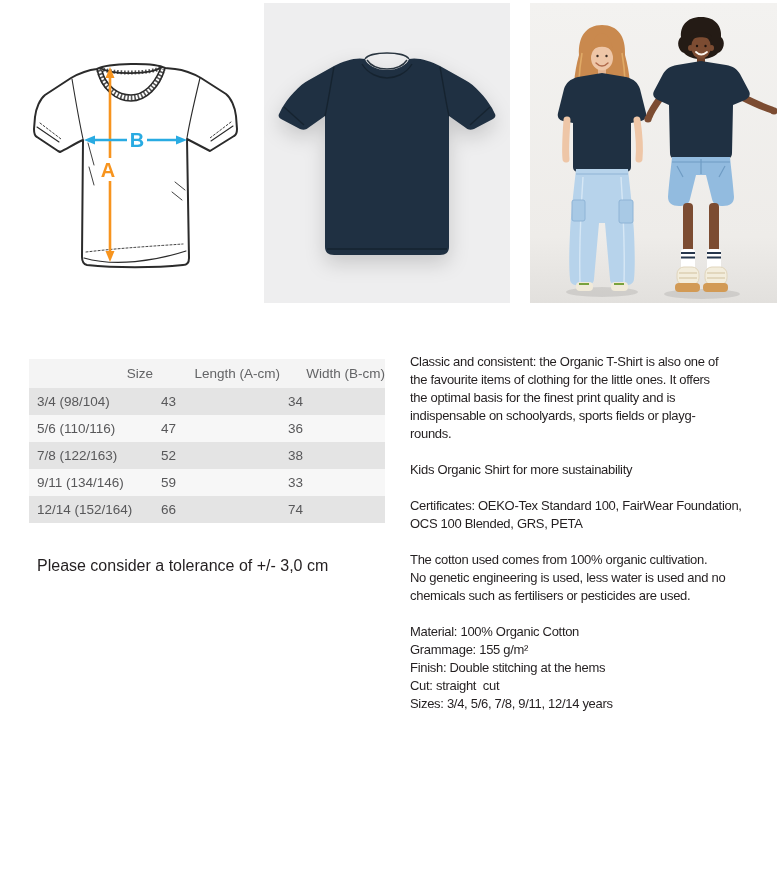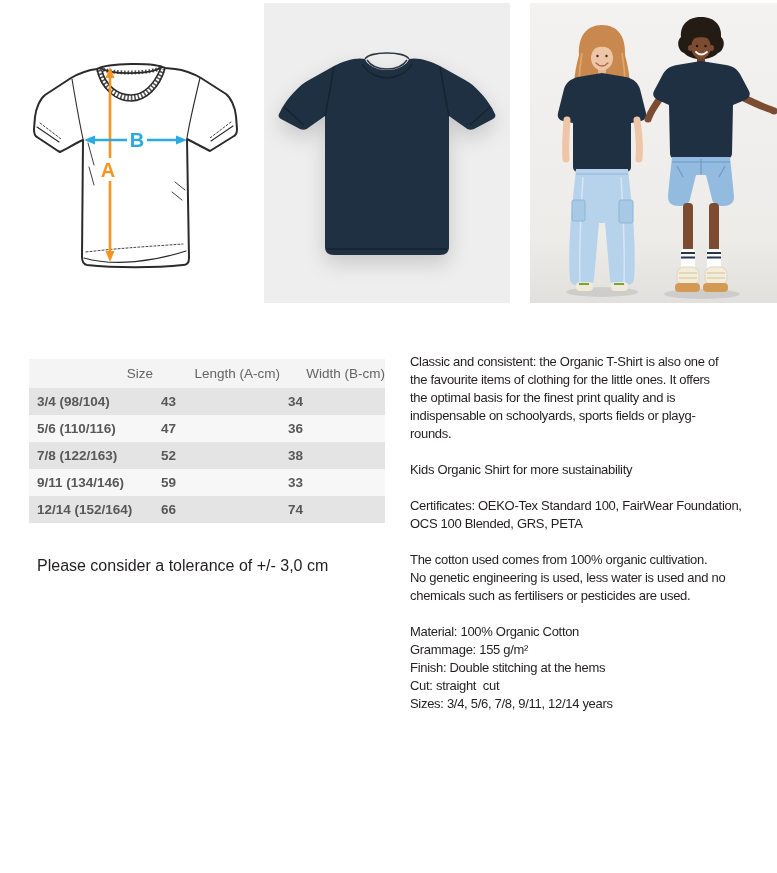--- a/index.html
+++ b/index.html
@@ -16,21 +16,21 @@
     border-collapse:collapse;table-layout:fixed;
     font-size:13.5px;color:#58585a;
   }
   table.size-table col.c1{width:124px;}
   table.size-table col.c2{width:127px;}
   table.size-table col.c3{width:105px;}
   table.size-table th{
     font-weight:normal;text-align:right;height:29px;
     background:#f4f4f4;padding:0 0 0 8px;color:#636466;
   }
-  table.size-table td{height:27px;padding:0 0 0 8px;font-weight:bold;}
+  table.size-table td{height:27px;padding:0 0 0 8px;}
   table.size-table tr.shade td{background:#e4e4e4;}
   table.size-table tr.light td{background:#f7f7f7;}
 
   .tolerance{
     position:absolute;left:37px;top:557px;
     font-size:16px;color:#231f20;
   }
 
   
   .description{

